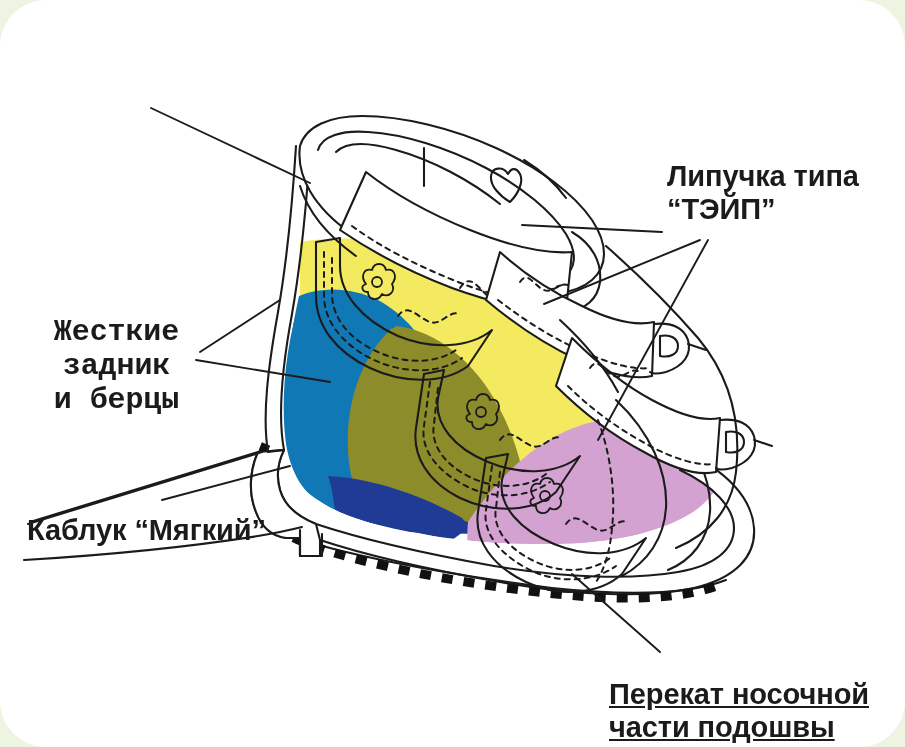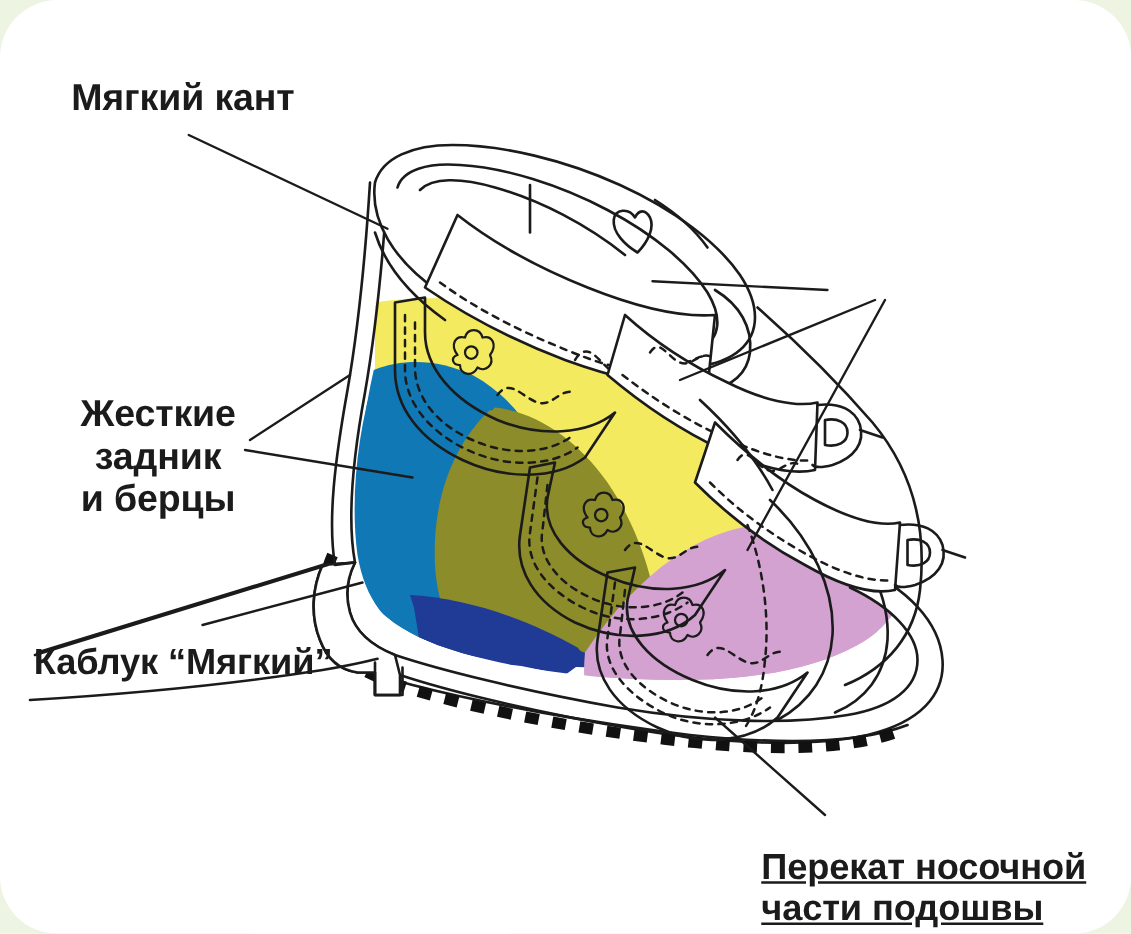--- a/index.html
+++ b/index.html
@@ -24,21 +24,21 @@
     position:absolute;
     color:#1b1b1b;
     font-weight:bold;
     line-height:1.14;
     letter-spacing:-0.1px;
     white-space:pre-line;
     -webkit-font-smoothing:antialiased;
   }
   #lbl-soft-edge   {left:57px;  top:62px;  font-size:30px;}
   #lbl-velcro      {left:667px; top:160px; font-size:29px;}
-  #lbl-stiff       {left:44px;  top:315px; font-size:30px; text-align:center; width:165px;}
+  #lbl-stiff       {left:34px;  top:315px; font-size:30px; text-align:center; width:165px;font-family:Liberation Mono, monospace;}
   #lbl-thomas      {left:27px;  top:514px; font-size:29px;}
   #lbl-toe-roll    {left:609px; top:678px; font-size:29px;text-decoration:underline;}
 </style>
 </head>
 <body>
 
 <div id="stage">
 
   <div id="artboard">
 
@@ -292,22 +292,23 @@
       <line x1="196" y1="360" x2="330" y2="382"></line>
       <line x1="162" y1="500" x2="290" y2="466"></line>
       <line x1="662" y1="232" x2="522" y2="225"></line>
       <line x1="700" y1="240" x2="544" y2="304"></line>
       <line x1="708" y1="240" x2="598" y2="440"></line>
       <line x1="660" y1="652" x2="572" y2="574"></line>
     </svg>
 
   </div>
 
-  <div class="label" id="lbl-soft-edge">Мягкий кант</div>
-
+
+  <div class="label" id="lbl-velcro">Липучка типа
+“ТЭЙП”</div>
 
   <div class="label" id="lbl-stiff">Жесткие
 задник
 и берцы</div>
 
   <div class="label" id="lbl-thomas">Каблук “Мягкий”</div>
 
   <div class="label" id="lbl-toe-roll">Перекат носочной
 части подошвы</div>
 

